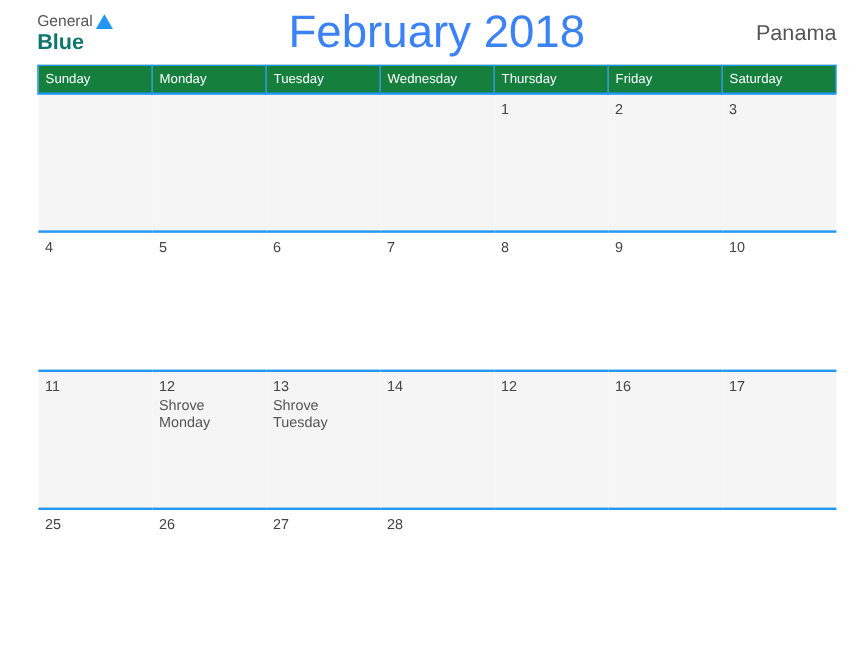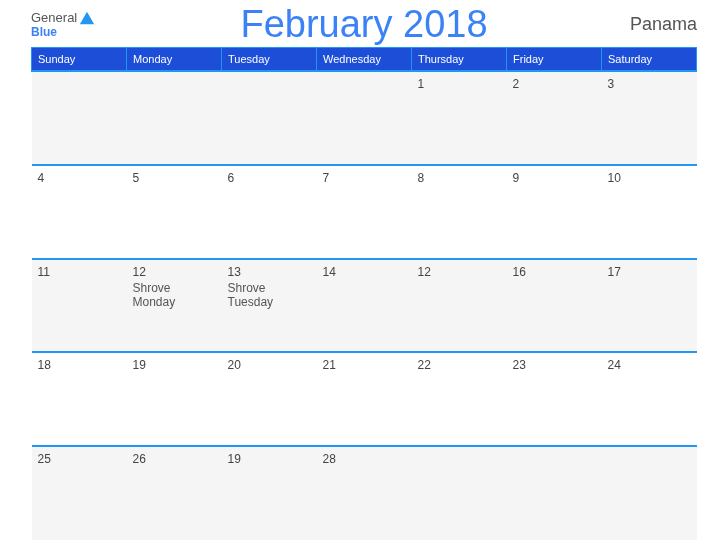--- a/index.html
+++ b/index.html
@@ -42,21 +42,21 @@
       font-size: 18px;
       color: #555;
       margin-left: auto;
     }
     .calendar-table {
       width: 100%;
       border-collapse: collapse;
       flex: 1;
     }
     .calendar-table thead tr th {
-      background-color: #1d4ed8;
+      background-color: #15803d;
       color: #fff;
       font-size: 11px;
       font-weight: normal;
       padding: 5px 6px;
       text-align: left;
       border: 1px solid #2196F3;
     }
     .calendar-table tbody tr {
       border-top: 2px solid #2196F3;
     }
@@ -96,21 +96,21 @@
 <div class="calendar-container">
   <div class="header">
     <div class="logo">
     <div style="display:flex;flex-direction:column;line-height:1.1;">
       <div style="display:flex;align-items:center;">
         <span style="font-size:13px;color:#555;">General</span>
         <svg width="16" height="16" viewBox="0 0 18 18" style="margin-left:2px;">
           <polygon points="9,2 17,16 1,16" fill="#2196F3"></polygon>
         </svg>
       </div>
-      <span style="font-size:12px;color:#3b82f6;font-weight:bold;">Blue</span>
+      <span style="font-size:18px;color:#0f766e;font-weight:bold;">Blue</span>
     </div>
   </div>
     <h1 class="month-title">February 2018</h1>
     <span class="country-label">Panama</span>
   </div>
 
   <table class="calendar-table">
     <thead>
       <tr>
         <th>Sunday</th>
@@ -181,50 +181,27 @@
           </td>
           <td>
             <span class="day-number">16</span>
           </td>
           <td>
             <span class="day-number">17</span>
           </td>
         </tr>
         <tr>
           <td>
-            <span class="day-number">18</span>
-          </td>
-          <td>
-            <span class="day-number">19</span>
-          </td>
-          <td>
-            <span class="day-number">20</span>
-          </td>
-          <td>
-            <span class="day-number">21</span>
-          </td>
-          <td>
-            <span class="day-number">22</span>
-          </td>
-          <td>
-            <span class="day-number">23</span>
-          </td>
-          <td>
-            <span class="day-number">24</span>
-          </td>
-        </tr>
-        <tr>
-          <td>
             <span class="day-number">25</span>
           </td>
           <td>
             <span class="day-number">26</span>
           </td>
           <td>
-            <span class="day-number">19</span>
+            <span class="day-number">27</span>
           </td>
           <td>
             <span class="day-number">28</span>
           </td>
           <td></td>
           <td></td>
           <td></td>
         </tr>
       </tbody>
   </table>

